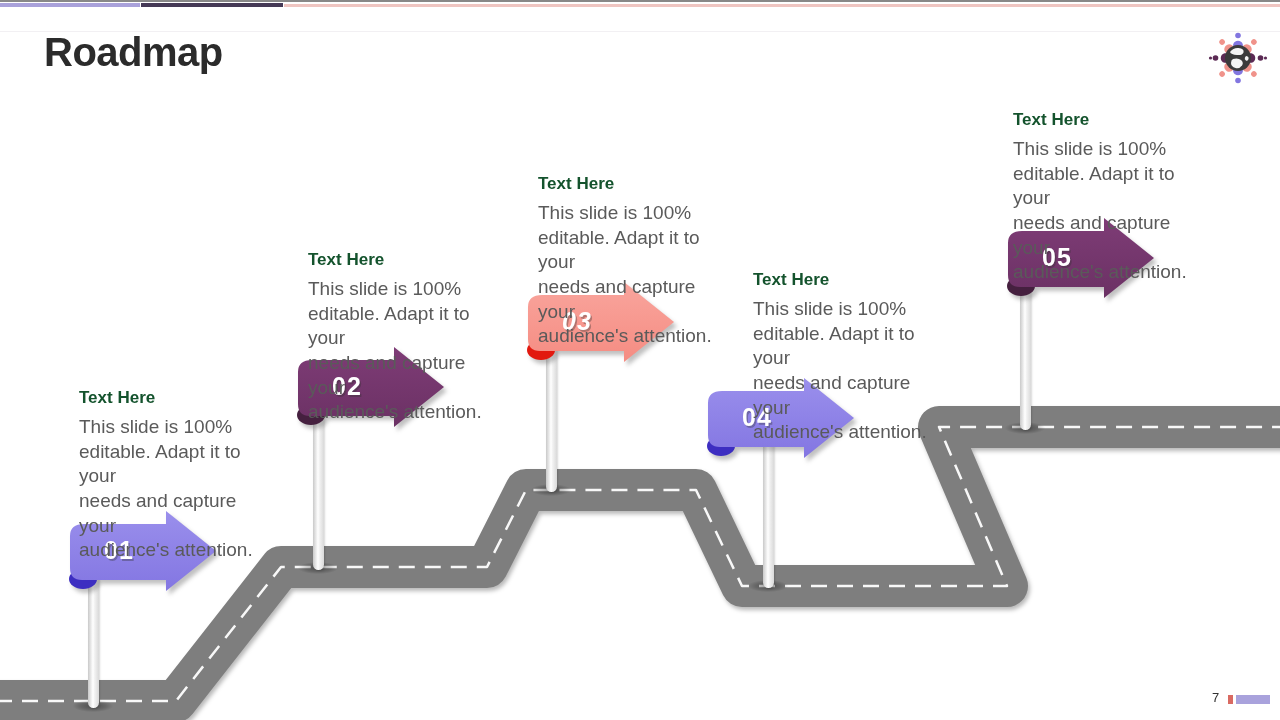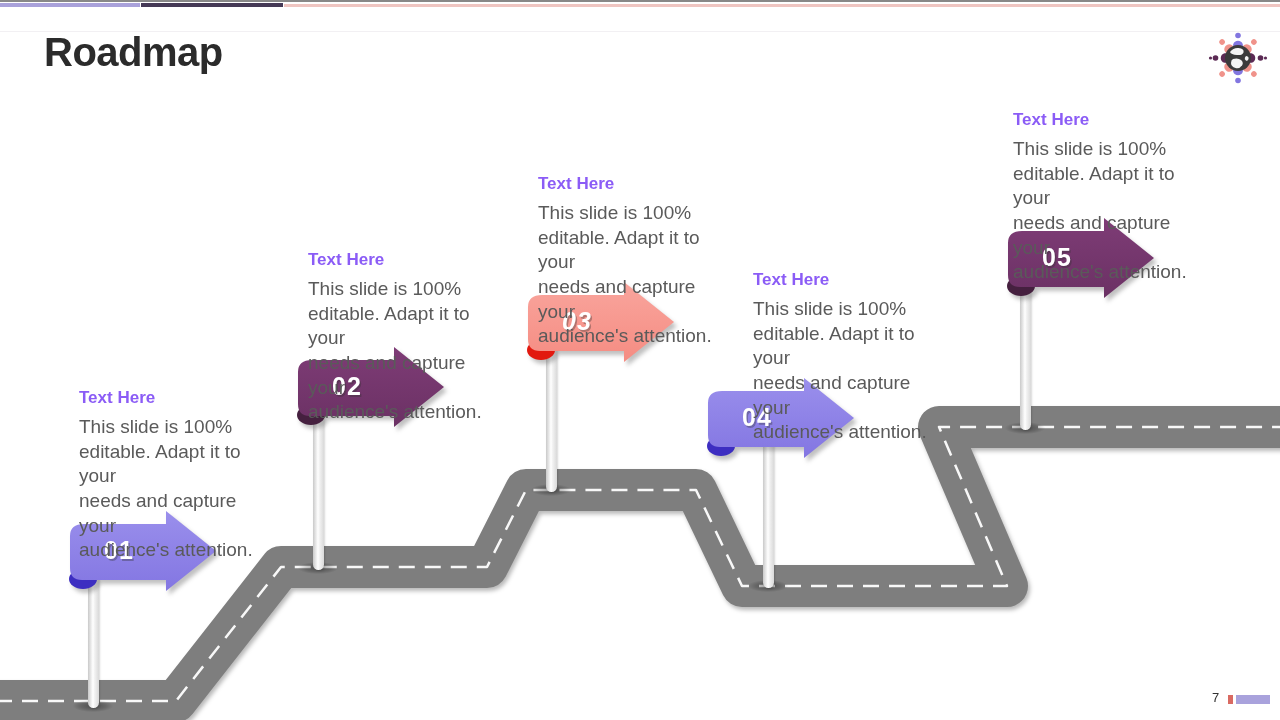--- a/index.html
+++ b/index.html
@@ -19,21 +19,21 @@
     letter-spacing:-0.5px;color:#2b2b2b;margin:0;
   }
   
   .logo{position:absolute;left:1208px;top:26px;}
   
   .road-svg{position:absolute;left:0;top:0;z-index:1;}
   
   .milestone .ms-text{
     position:absolute;width:178px;z-index:6;
   }
-  .ms-heading{font-size:17px;font-weight:700;color:#8b5cf6;margin:0 0 7px 0;}
+  .ms-heading{font-size:17px;font-weight:700;color:#14532d;margin:0 0 7px 0;}
   .ms-body{font-size:19px;color:#5a5a5a;line-height:1.3;margin:0;white-space:pre-line;}
   .pole{
     position:absolute;width:11px;z-index:3;border-radius:4px 4px 6px 6px;
     background:linear-gradient(90deg,#c9c9c9 0%,#ffffff 45%,#f2f2f2 60%,#d9d9d9 100%);
     box-shadow:1px 1px 2px rgba(0,0,0,0.15);
   }
   .pole-base{
     position:absolute;width:40px;height:12px;z-index:2;
     background:radial-gradient(ellipse at center,rgba(0,0,0,0.38) 0%,rgba(0,0,0,0.18) 45%,rgba(0,0,0,0) 72%);
   }

